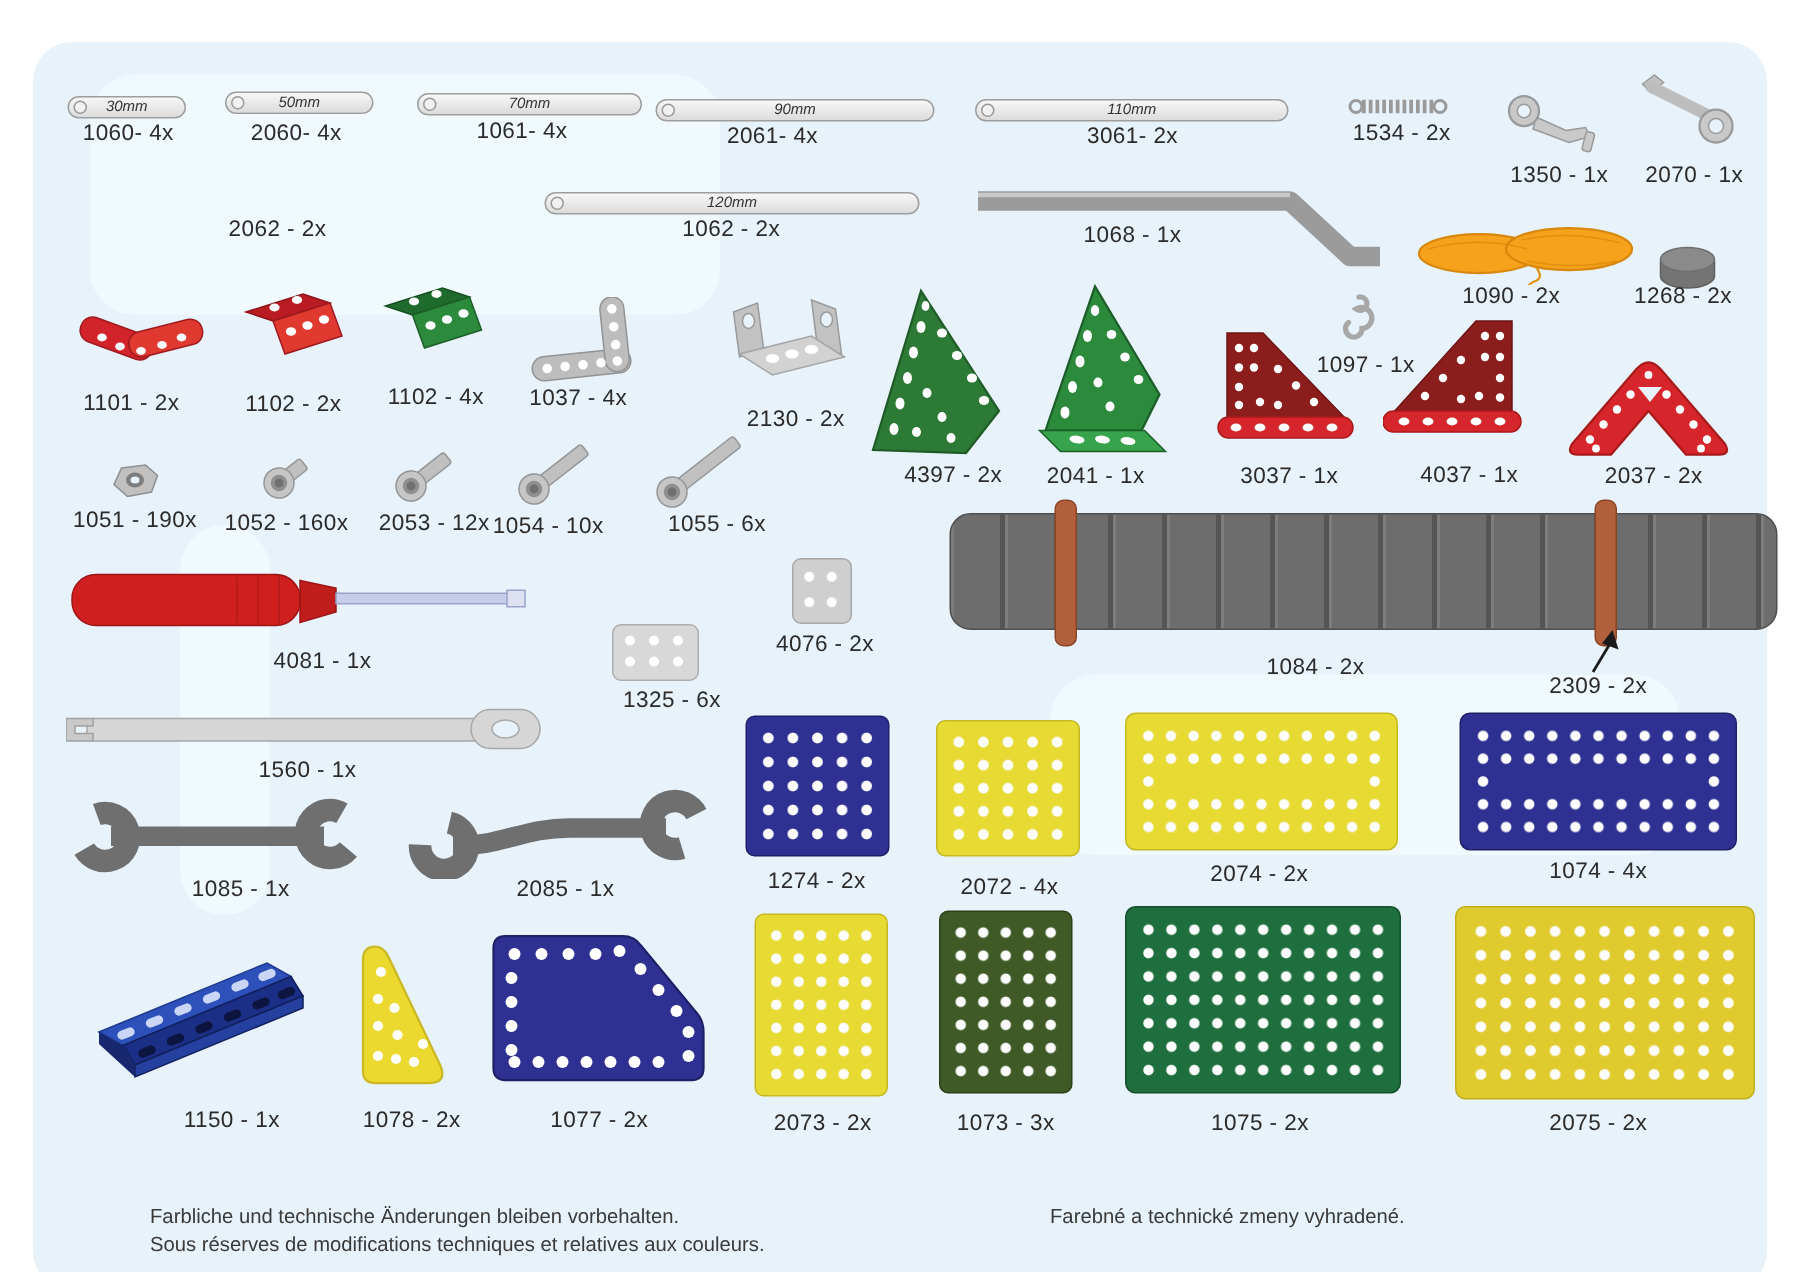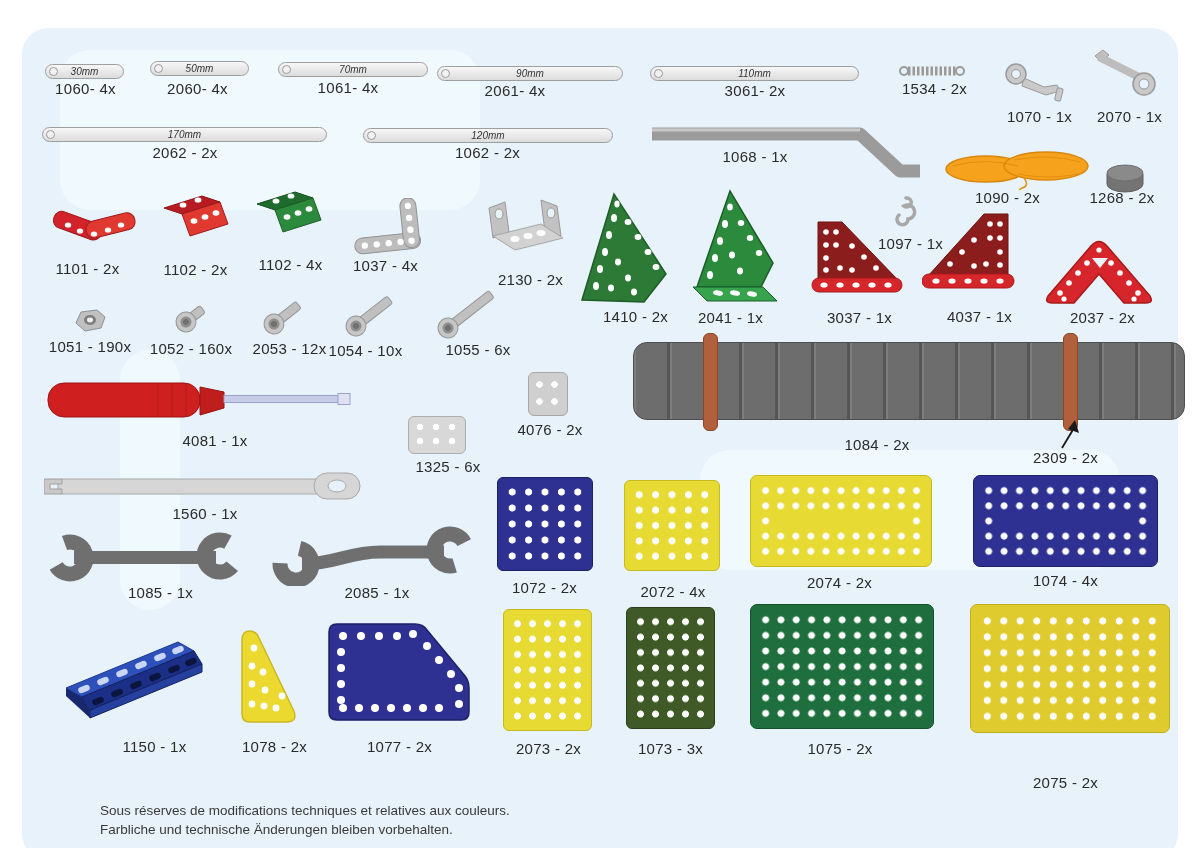--- a/index.html
+++ b/index.html
@@ -62,35 +62,31 @@
     <line x1="12" y1="9" x2="60" y2="9" stroke="#9a9a9a" stroke-width="9" stroke-dasharray="2.5 2"></line>
   </svg>
   <div class="plabel" style="left:887px;top:60px;width:95px">1534 - 2x</div>
 
   <svg class="part-icon" style="left:1000px;top:40px" width="72" height="48" viewBox="0 0 72 48">
     <path d="M24,18 L44,27 L57,25 L60,31 L46,35 L22,26 Z" fill="#c9c9c9" stroke="#9a9a9a"></path>
     <circle cx="16" cy="14" r="10" fill="#c9c9c9" stroke="#9a9a9a" stroke-width="1.5"></circle>
     <circle cx="16" cy="14" r="4.5" fill="#e7f2fa" stroke="#9a9a9a"></circle>
     <rect x="56" y="28" width="6" height="13" rx="2" fill="#c9c9c9" stroke="#9a9a9a" transform="rotate(14 59 34)"></rect>
   </svg>
-  <div class="plabel" style="left:992px;top:88px;width:95px">1070 - 1x</div>
+  <div class="plabel" style="left:992px;top:88px;width:95px">1350 - 1x</div>
 
   <svg class="part-icon" style="left:1085px;top:28px" width="78" height="55" viewBox="0 0 78 55">
     <polygon points="10,8 18,2 24,7 16,14" fill="#c2c2c2" stroke="#9a9a9a"></polygon>
     <path d="M16,10 L40,22 L56,30" stroke="#c9c9c9" stroke-width="8" fill="none" stroke-linecap="round"></path>
     <path d="M16,10 L40,22 L56,30" stroke="#9a9a9a" stroke-width="8" fill="none" stroke-linecap="round" opacity=".25"></path>
     <circle cx="59" cy="36" r="11" fill="#c9c9c9" stroke="#9a9a9a" stroke-width="1.5"></circle>
     <circle cx="59" cy="36" r="5" fill="#e7f2fa" stroke="#9a9a9a"></circle>
   </svg>
   <div class="plabel" style="left:1082px;top:88px;width:95px">2070 - 1x</div>
 
-  <div class="strip" style="left:42px;top:107px;width:283px">
-    <span class="strip-hole"></span>
-    <span class="strip-len">170mm</span>
-  </div>
   <div class="plabel" style="left:125px;top:124px;width:120px">2062 - 2x</div>
 
   <div class="strip" style="left:363px;top:108px;width:248px">
     <span class="strip-hole"></span>
     <span class="strip-len">120mm</span>
   </div>
   <div class="plabel" style="left:430px;top:124px;width:115px">1062 - 2x</div>
 
   <svg class="part-icon" style="left:648px;top:103px" width="278" height="62" viewBox="0 0 278 62">
     <path d="M4,11 L212,11 L252,48 L272,48" stroke="#9b9b9b" stroke-width="13" fill="none" stroke-linejoin="round"></path>
@@ -185,21 +181,21 @@
     <ellipse cx="52" cy="32" rx="3.4" ry="3"></ellipse>
         <ellipse cx="62" cy="47" rx="3.4" ry="3"></ellipse>
     <ellipse cx="72" cy="62" rx="3.4" ry="3"></ellipse>
         <ellipse cx="80" cy="77" rx="3.4" ry="3"></ellipse>
     <ellipse cx="42" cy="72" rx="3" ry="3.4"></ellipse>
         <ellipse cx="52" cy="88" rx="3" ry="3.4"></ellipse>
     <ellipse cx="35" cy="98" rx="3" ry="3.4"></ellipse>
         <ellipse cx="58" cy="102" rx="3" ry="3.4"></ellipse>
       </g>
   </svg>
-  <div class="plabel" style="left:588px;top:288px;width:95px">1410 - 2x</div>
+  <div class="plabel" style="left:588px;top:288px;width:95px">4397 - 2x</div>
 
   <svg class="part-icon" style="left:685px;top:165px" width="95" height="122" viewBox="0 0 95 122">
     <polygon points="12,102 45,6 88,78 76,102" fill="#2c8a3c" stroke="#1c5e28" stroke-width="1.5"></polygon>
     <polygon points="8,102 78,102 92,116 22,116" fill="#37a34c" stroke="#1c5e28"></polygon>
     <g fill="#fff">
         <ellipse cx="33" cy="108" rx="5" ry="2.6" transform="rotate(8 33 108)"></ellipse>
     <ellipse cx="50" cy="108" rx="5" ry="2.6" transform="rotate(8 50 108)"></ellipse>
     <ellipse cx="67" cy="109" rx="5" ry="2.6" transform="rotate(8 67 109)"></ellipse>
     <ellipse cx="25" cy="90" rx="3" ry="4"></ellipse>
         <ellipse cx="30" cy="73" rx="3" ry="4"></ellipse>
@@ -387,21 +383,21 @@
   <svg class="part-icon" style="left:266px;top:504px" width="212" height="62" viewBox="0 0 212 62">
     <path d="M36,40 C70,40 82,28 114,28 L178,28" stroke="#6f6f6f" stroke-width="13" fill="none"></path>
     <circle cx="30" cy="40" r="16" fill="none" stroke="#6f6f6f" stroke-width="15" stroke-dasharray="72 29" transform="rotate(-77 30 40)"></circle>
     <circle cx="184" cy="26" r="16" fill="none" stroke="#6f6f6f" stroke-width="15" stroke-dasharray="72 29" transform="rotate(73 184 26)"></circle>
   </svg>
   <div class="plabel" style="left:322px;top:564px;width:110px">2085 - 1x</div>
 
   <div class="plate" style="left:497px;top:457px;width:94px;height:92px;background:#2e3192;border-color:#1f2168;border-radius:6px">
     <div class="holes" style="left:6px;top:6px;width:82px;height:80px;background-image:radial-gradient(circle,#fdfdfd 3.2px,transparent 3.9px);background-size:16.4px 16px"></div>
   </div>
-  <div class="plabel" style="left:492px;top:559px;width:105px">1072 - 2x</div>
+  <div class="plabel" style="left:492px;top:559px;width:105px">1274 - 2x</div>
 
   <div class="plate" style="left:624px;top:460px;width:94px;height:89px;background:#e6da33;border-color:#c4b91e;border-radius:6px">
     <div class="holes" style="left:6px;top:6px;width:82px;height:77px;background-image:radial-gradient(circle,#fdfdfd 3.2px,transparent 3.9px);background-size:16.4px 15.4px"></div>
   </div>
   <div class="plabel" style="left:618px;top:563px;width:110px">2072 - 4x</div>
 
   <div class="plate" style="left:750px;top:455px;width:180px;height:90px;background:#e6da33;border-color:#c4b91e;border-radius:7px">
     <div class="holes" style="left:7px;top:7px;width:166px;height:76px;background-image:radial-gradient(circle,#fdfdfd 3.1px,transparent 3.8px);background-size:15.1px 15.2px"></div>
     <div style="position:absolute;left:22px;top:37px;width:136px;height:16px;background:#e6da33"></div>
   </div>
@@ -492,21 +488,22 @@
   <div class="plabel" style="left:618px;top:720px;width:105px">1073 - 3x</div>
 
   <div class="plate" style="left:750px;top:584px;width:182px;height:123px;background:#1e6f3d;border-color:#14512b;border-radius:7px">
     <div class="holes" style="left:7px;top:7px;width:168px;height:109px;background-image:radial-gradient(circle,#fdfdfd 3.1px,transparent 3.8px);background-size:15.3px 15.6px"></div>
   </div>
   <div class="plabel" style="left:785px;top:720px;width:110px">1075 - 2x</div>
 
   <div class="plate" style="left:970px;top:584px;width:198px;height:127px;background:#e0cb2e;border-color:#bfae1d;border-radius:7px">
     <div class="holes" style="left:8px;top:8px;width:182px;height:111px;background-image:radial-gradient(circle,#fdfdfd 3.2px,transparent 3.9px);background-size:16.5px 15.9px"></div>
   </div>
-  <div class="plabel" style="left:1008px;top:754px;width:115px">2075 - 2x</div>
+  <div class="plabel" style="left:1008px;top:720px;width:115px">2075 - 2x</div>
 
   <div class="footer-text" style="left:100px;top:781px;width:480px">
+    <div>Farbliche und technische Änderungen bleiben vorbehalten.</div>
     <div>Sous réserves de modifications techniques et relatives aux couleurs.</div>
-    <div>Farbliche und technische Änderungen bleiben vorbehalten.</div>
   </div>
   <div class="footer-text" style="left:700px;top:781px;width:460px">
+    <div>Farebné a technické zmeny vyhradené.</div>
   </div>
 </div>
 
 </body></html>

